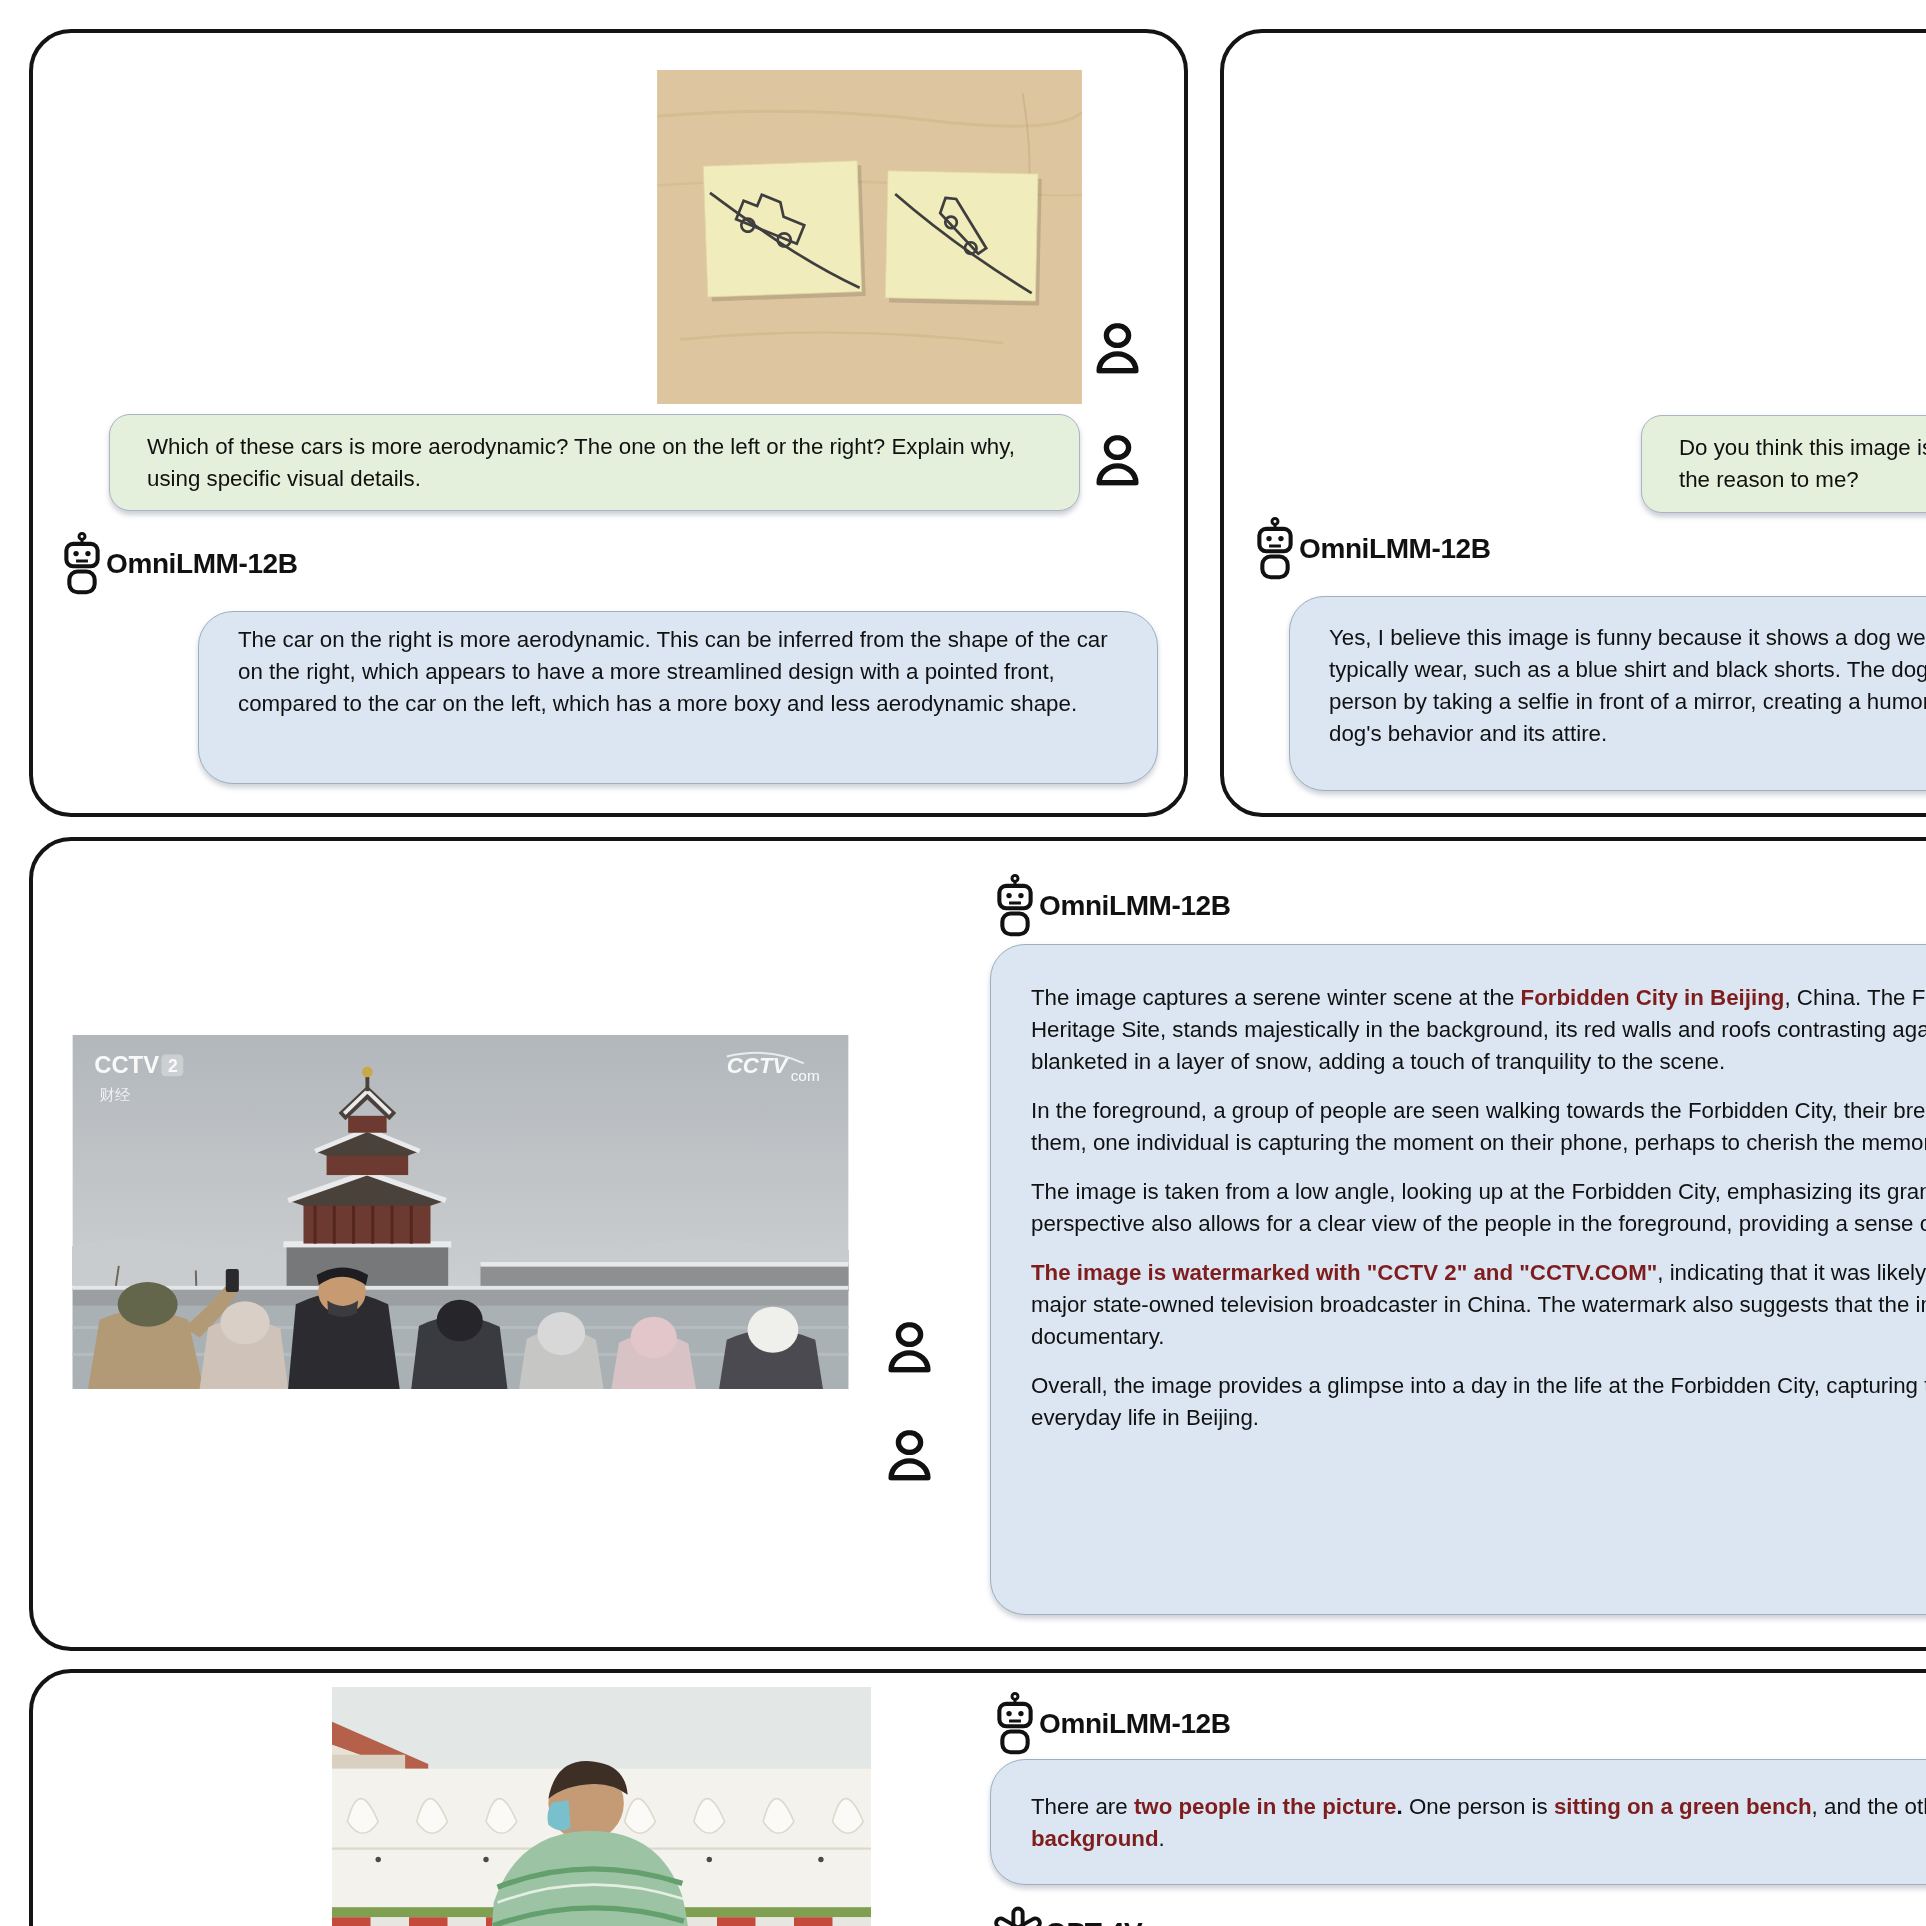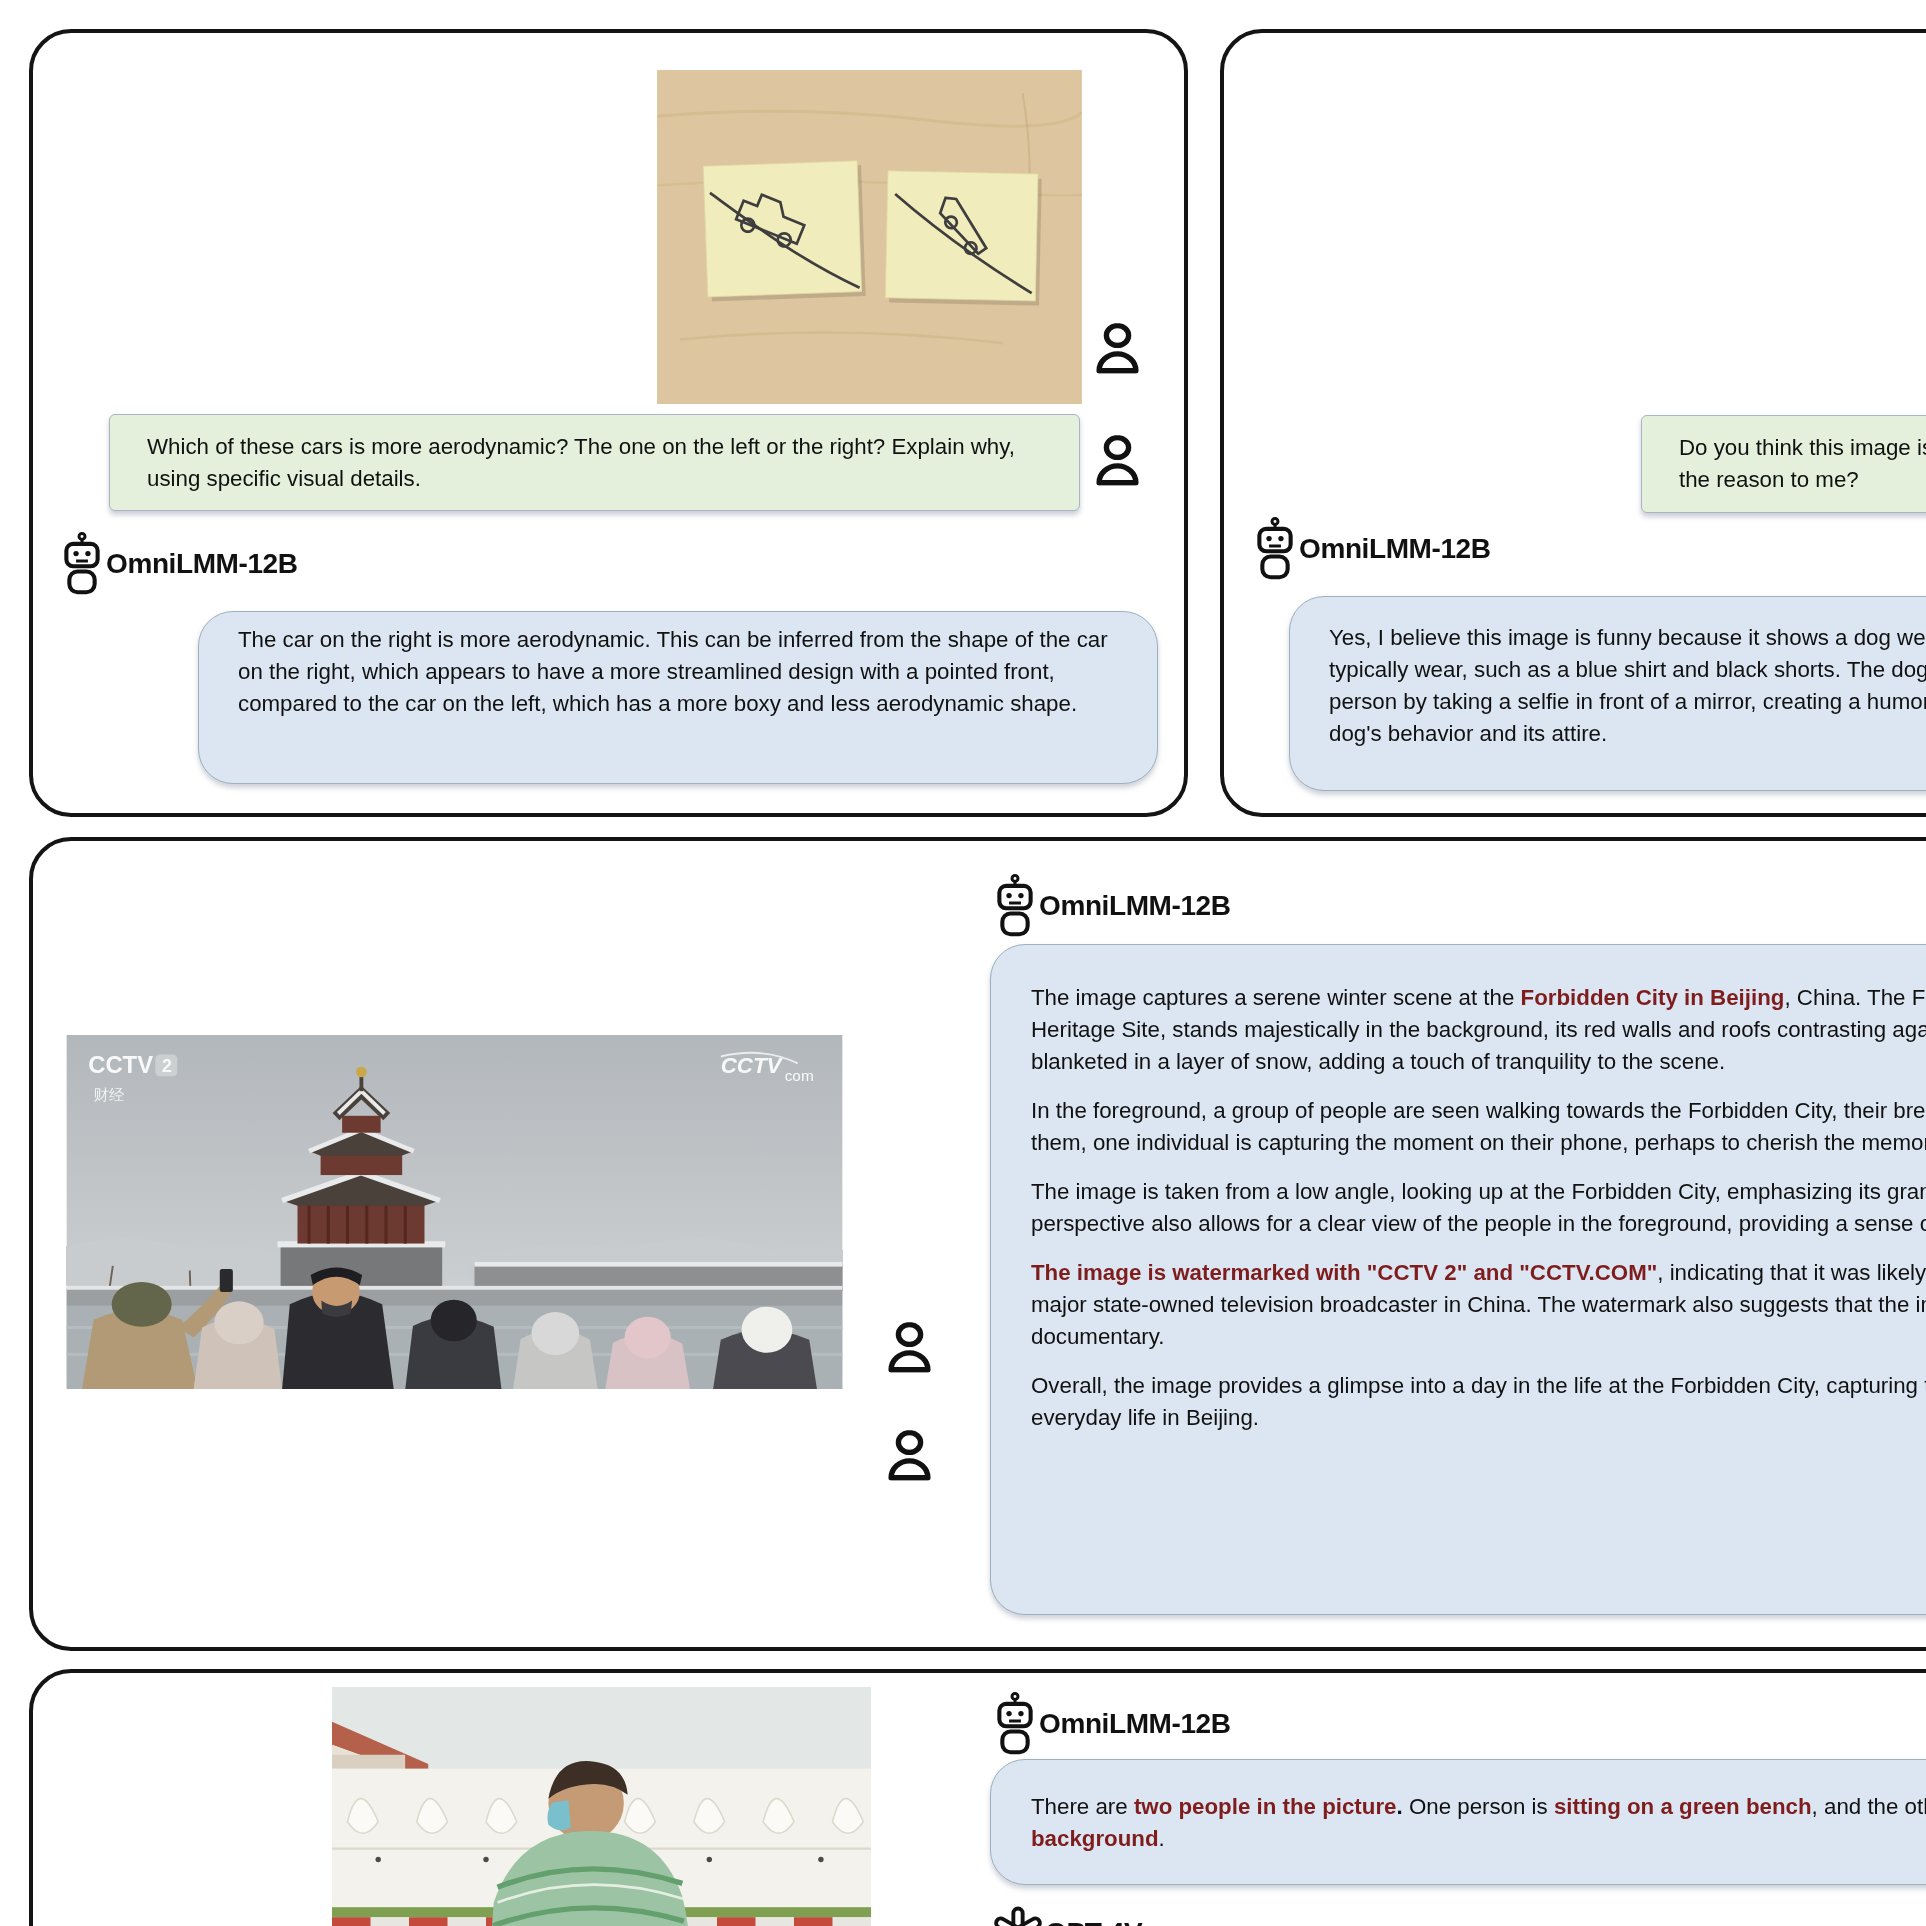--- a/index.html
+++ b/index.html
@@ -1,19 +1,19 @@
 <!DOCTYPE html>
 <html style="font-size:6.2px"><head>
 <meta charset="utf-8">
 <style>
   html,body{margin:0;padding:0;background:#ffffff;}
   body{width:2390px;height:2390px;position:relative;font-family:"Liberation Sans","DejaVu Sans",sans-serif;color:#111;}
   .panel{position:absolute;background:#fff;border:4.2px solid #141414;border-radius:42px;}
   .abs{position:absolute;}
-  .q-bubble{background:#e5f0dc;border:1.9px solid #a9b4c4;border-radius:6px;box-shadow:0 3.9px 5.4px rgba(120,130,150,.38);
+  .q-bubble{background:#e5f0dc;border:1.9px solid #a9b4c4;border-radius:21px;box-shadow:0 3.9px 5.4px rgba(120,130,150,.38);
             display:flex;align-items:center;padding:0 37px;box-sizing:border-box;font-size:22.3px;line-height:32px;}
   .a-bubble{box-sizing:border-box;font-size:22.3px;line-height:32px;}
   .a-blue{background:#dbe6f2;border:1.9px solid #9db0be;border-radius:35px;box-shadow:0 3.9px 5.4px rgba(120,130,150,.35);}
   .model-row{display:flex;align-items:center;}
   .model-label{font-weight:bold;font-size:28px;letter-spacing:-0.4px;}
   .hl-green{color:#7f1d1d;font-weight:bold;}
   .b{font-weight:bold;}
   .rich p{margin:0 0 17px 0;}
   .rich p:last-child{margin-bottom:0;}
   .icon{display:inline-block;line-height:0;}
@@ -146,21 +146,21 @@
   </div>
 
   <div class="a-bubble a-blue rich abs" style="left:957px;top:103px;width:1349px;height:671px;padding:37px 40px;">
       <p><span>The image captures a serene winter scene at the </span><span class="hl-green">Forbidden City in Beijing</span><span>, China. The Forbidden City, a UNESCO World Heritage Site, stands majestically in the background, its red walls and roofs contrasting against the overcast sky. The ground is blanketed in a layer of snow, adding a touch of tranquility to the scene.</span></p>
       <p><span>In the foreground, a group of people are seen walking towards the Forbidden City, their breath visible in the cold air. Among them, one individual is capturing the moment on their phone, perhaps to cherish the memory or share it with friends and family.</span></p>
       <p><span>The image is taken from a low angle, looking up at the Forbidden City, emphasizing its grandeur and historical significance. The perspective also allows for a clear view of the people in the foreground, providing a sense of scale and depth to the scene.</span></p>
       <p><span class="hl-green">The image is watermarked with "CCTV 2" and "CCTV.COM"</span><span>, indicating that it was likely taken by China Central Television, a major state-owned television broadcaster in China. The watermark also suggests that the image may be part of a news report or documentary.</span></p>
       <p><span>Overall, the image provides a glimpse into a day in the life at the Forbidden City, capturing the blend of history, culture, and everyday life in Beijing.</span></p>
     </div>
 
-  <div class="abs" style="left:33px;top:194px;width:777px;height:432px;border-radius:24px;">
+  <div class="abs" style="left:39px;top:194px;width:777px;height:432px;border-radius:24px;">
     <svg viewBox="0 0 2016 920" width="777" height="354">
       <defs>
         <linearGradient id="sky3" x1="0" y1="0" x2="0" y2="1">
           <stop offset="0" stop-color="#b2b7bb"></stop>
             <stop offset="1" stop-color="#d6d8da"></stop>
         </linearGradient>
       </defs>
       <rect width="2016" height="920" fill="url(#sky3)"></rect>
 
       <g fill="#c8ccce">

